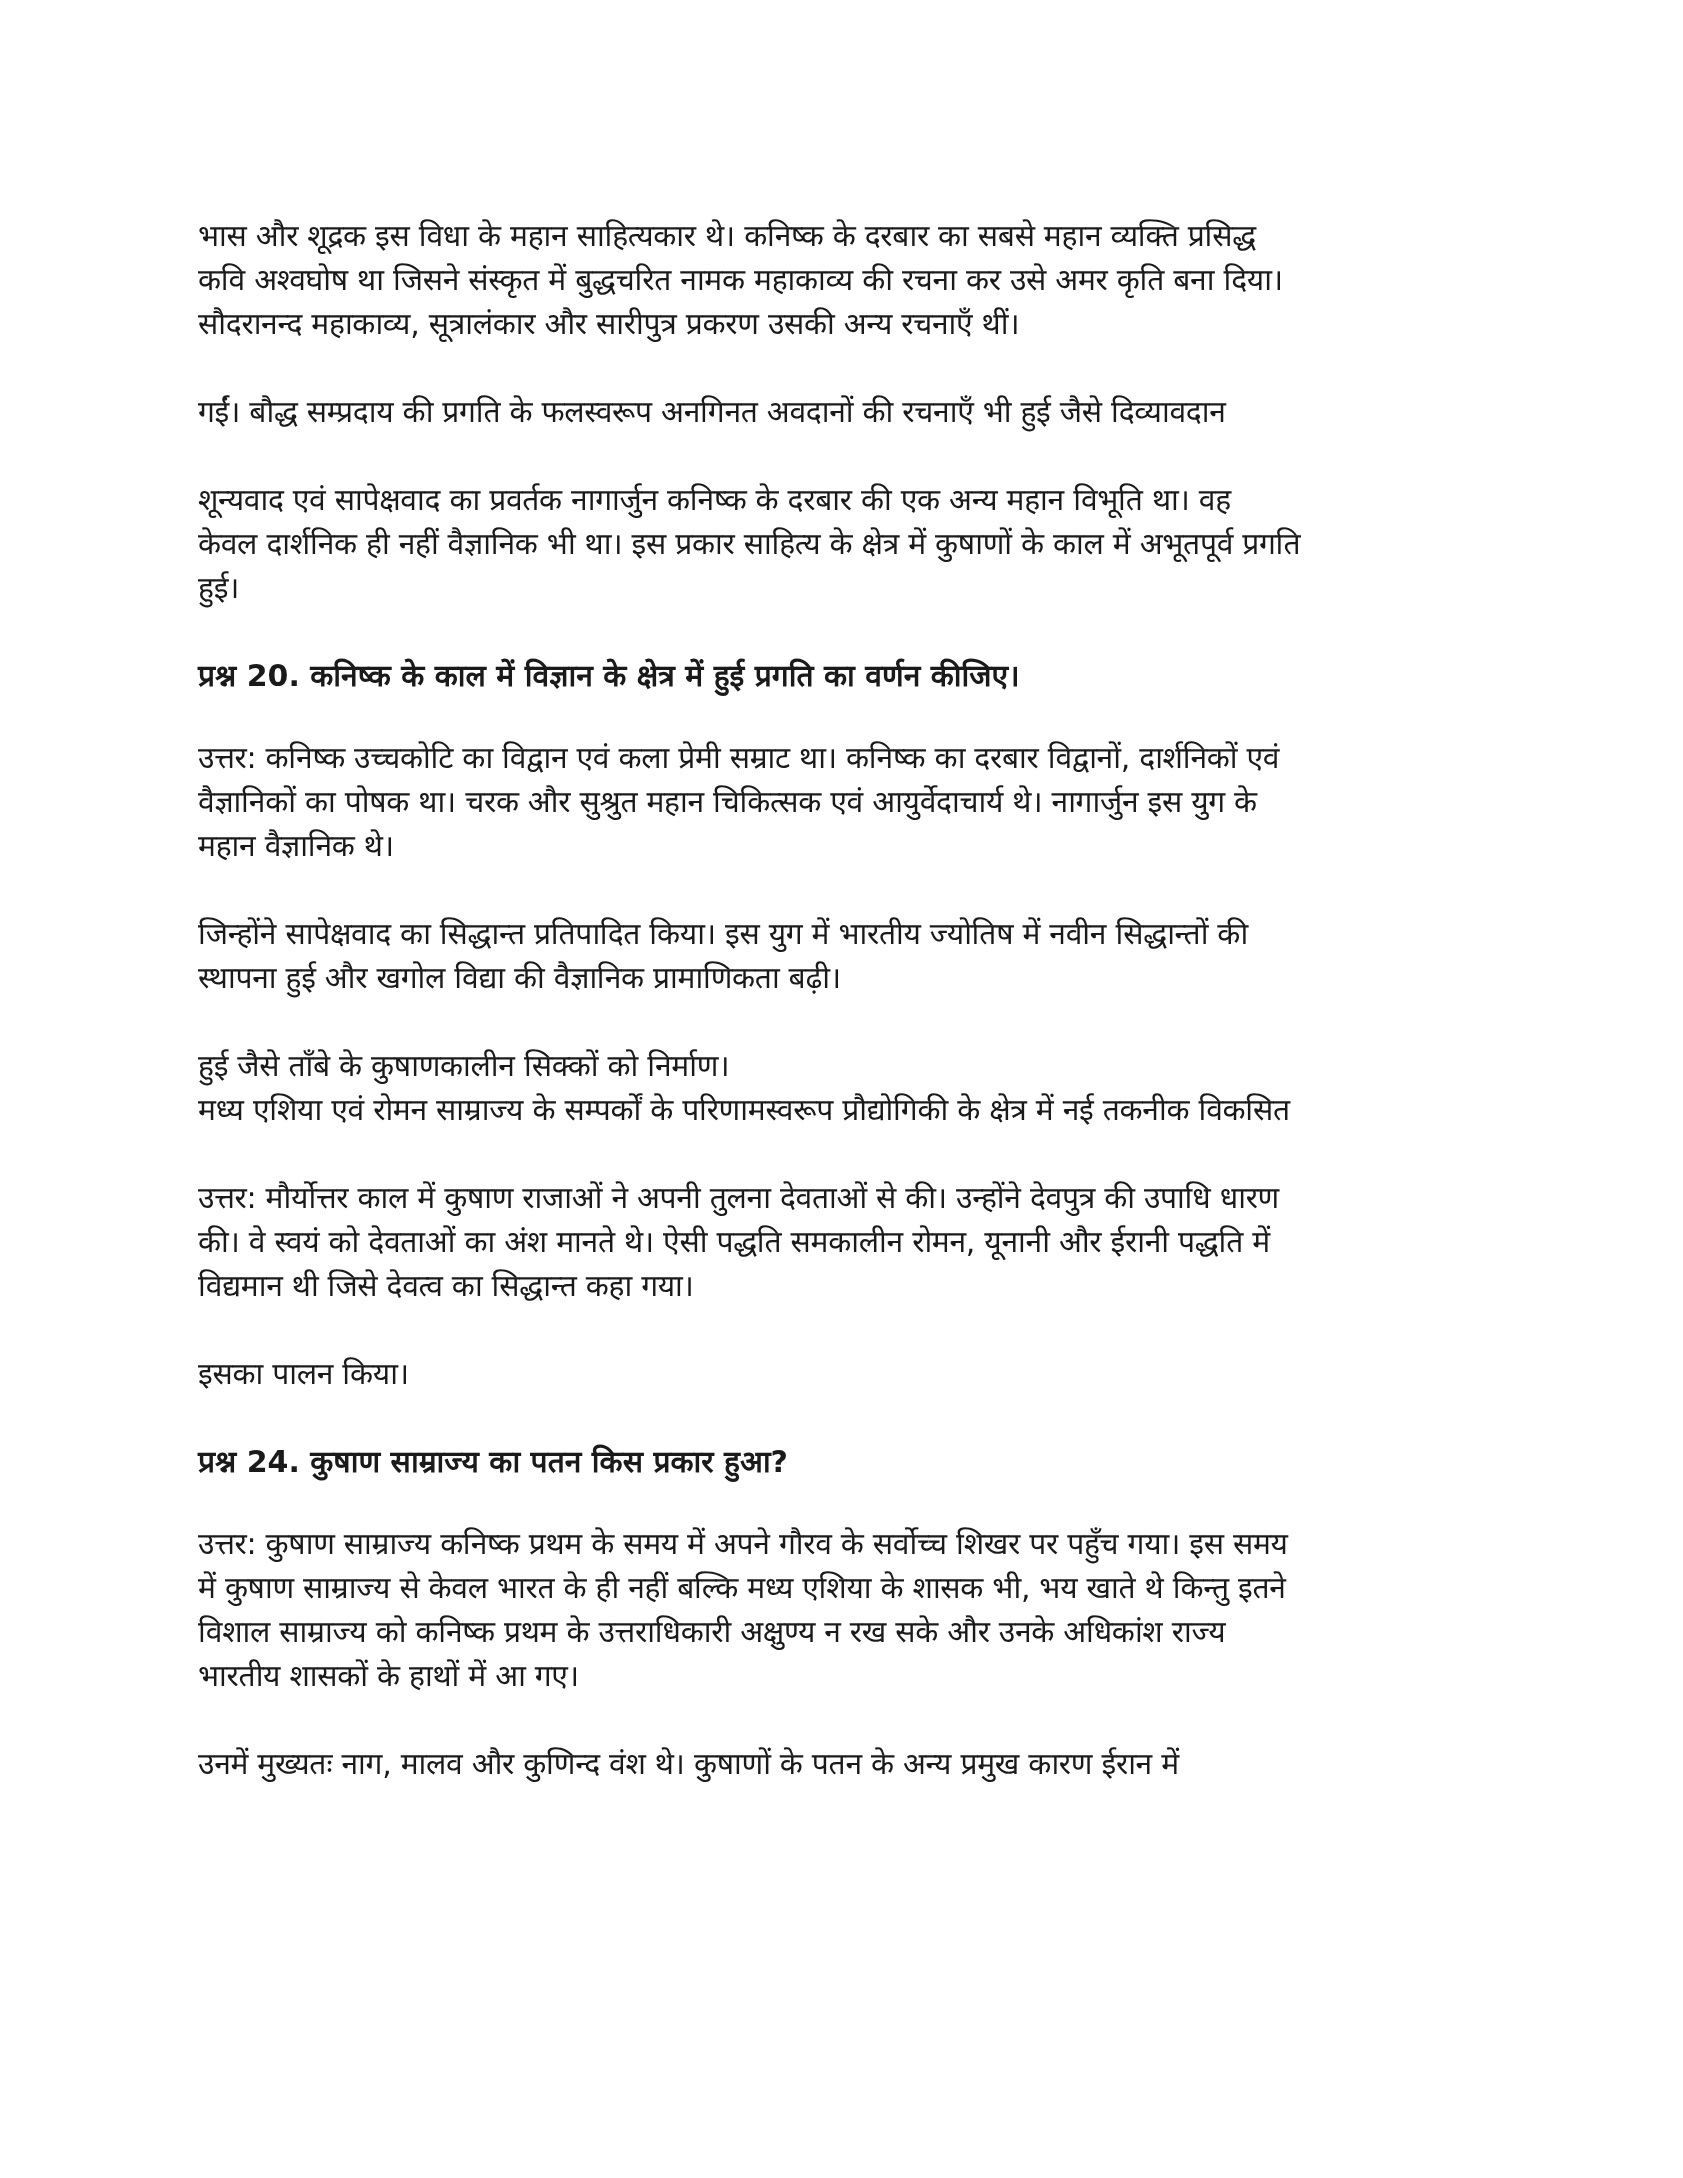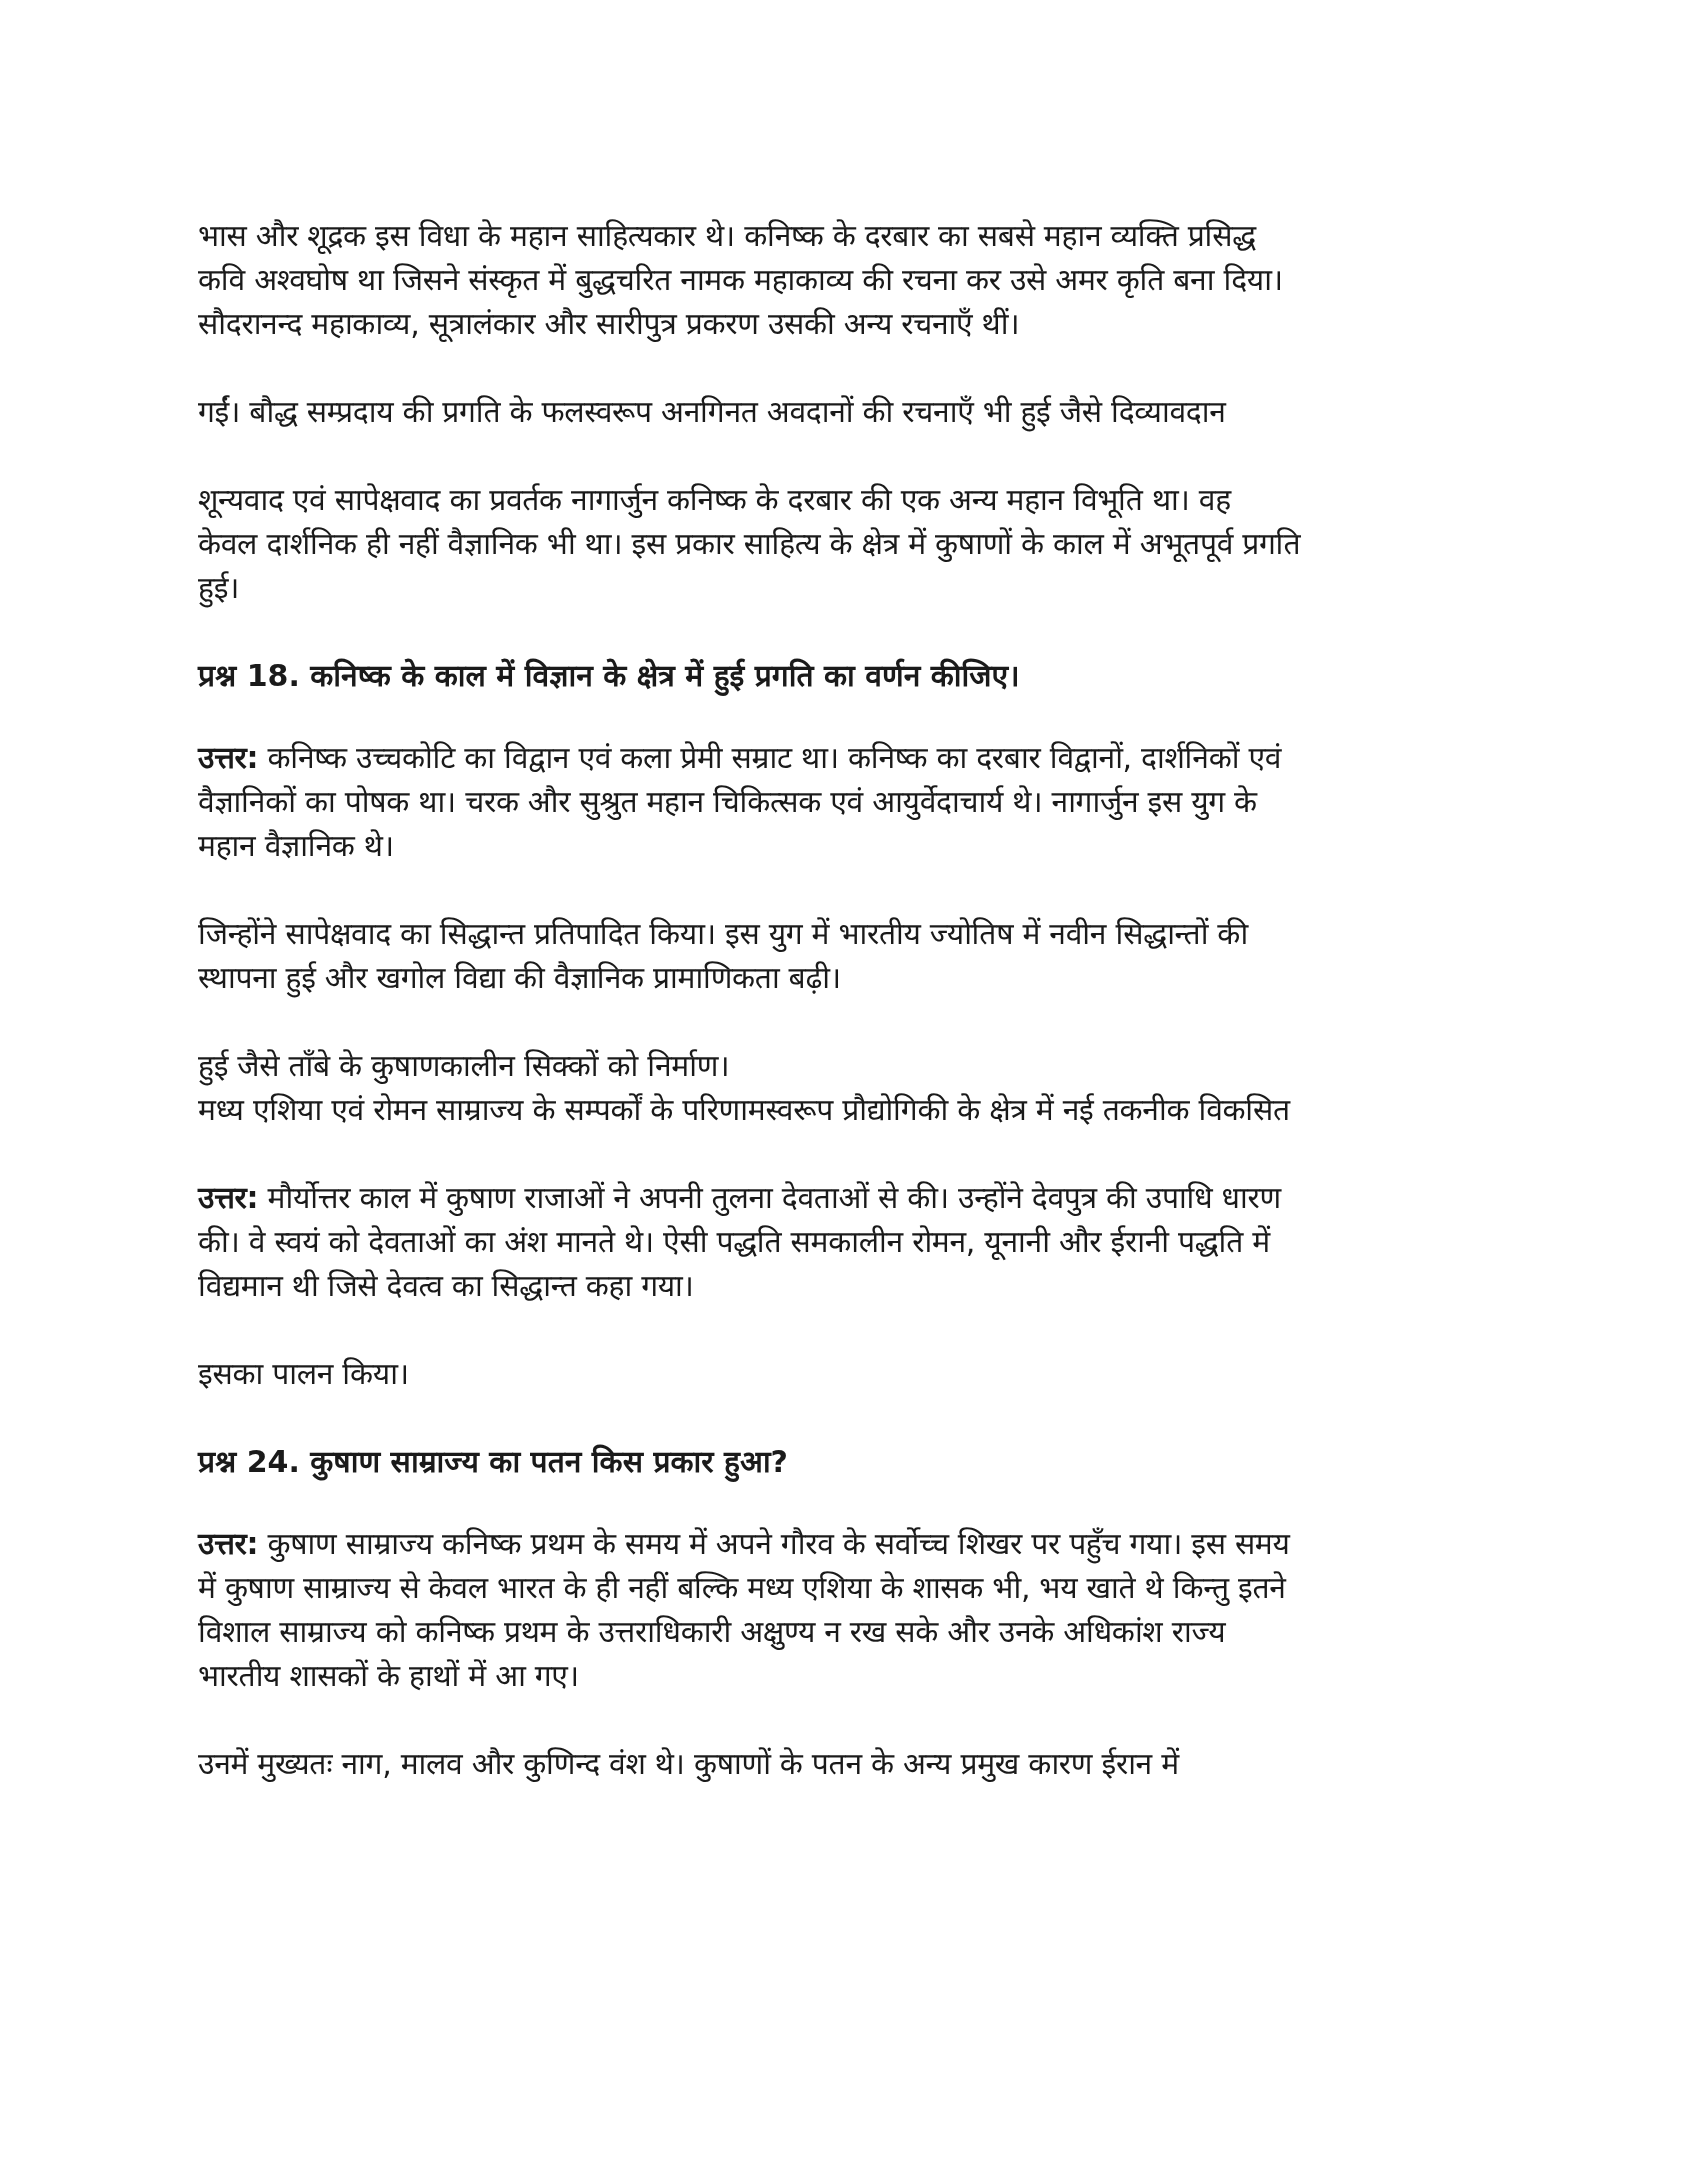--- a/index.html
+++ b/index.html
@@ -32,21 +32,21 @@
     letter-spacing: -0.3px;
   }
   .question {
     margin: 0 0 38px 0;
     font-size: 30px;
     line-height: 44px;
     font-weight: bold;
     white-space: nowrap;
   }
   .ans-label {
-    font-weight: bold;
+    font-weight: normal;
   }
 </style>
 </head>
 <body>
 
 <div class="page">
 
   <p class="para">
     <span class="line">भास और शूद्रक इस विधा के महान साहित्यकार थे। कनिष्क के दरबार का सबसे महान व्यक्ति प्रसिद्ध</span>
     <span class="line">कवि अश्वघोष था जिसने संस्कृत में बुद्धचरित नामक महाकाव्य की रचना कर उसे अमर कृति बना दिया।</span>
@@ -56,21 +56,21 @@
   <p class="para">
     <span class="line">गईं। बौद्ध सम्प्रदाय की प्रगति के फलस्वरूप अनगिनत अवदानों की रचनाएँ भी हुई जैसे दिव्यावदान</span>
   </p>
 
   <p class="para">
     <span class="line">शून्यवाद एवं सापेक्षवाद का प्रवर्तक नागार्जुन कनिष्क के दरबार की एक अन्य महान विभूति था। वह</span>
     <span class="line">केवल दार्शनिक ही नहीं वैज्ञानिक भी था। इस प्रकार साहित्य के क्षेत्र में कुषाणों के काल में अभूतपूर्व प्रगति</span>
     <span class="line">हुई।</span>
   </p>
 
-  <h3 class="question">प्रश्न 18. कनिष्क के काल में विज्ञान के क्षेत्र में हुई प्रगति का वर्णन कीजिए।</h3>
+  <h3 class="question">प्रश्न 20. कनिष्क के काल में विज्ञान के क्षेत्र में हुई प्रगति का वर्णन कीजिए।</h3>
 
   <p class="para">
     <span class="line"><span class="ans-label">उत्तर:</span><span> कनिष्क उच्चकोटि का विद्वान एवं कला प्रेमी सम्राट था। कनिष्क का दरबार विद्वानों, दार्शनिकों एवं</span></span>
     <span class="line">वैज्ञानिकों का पोषक था। चरक और सुश्रुत महान चिकित्सक एवं आयुर्वेदाचार्य थे। नागार्जुन इस युग के</span>
     <span class="line">महान वैज्ञानिक थे।</span>
   </p>
 
   <p class="para">
     <span class="line">जिन्होंने सापेक्षवाद का सिद्धान्त प्रतिपादित किया। इस युग में भारतीय ज्योतिष में नवीन सिद्धान्तों की</span>
     <span class="line">स्थापना हुई और खगोल विद्या की वैज्ञानिक प्रामाणिकता बढ़ी।</span>

